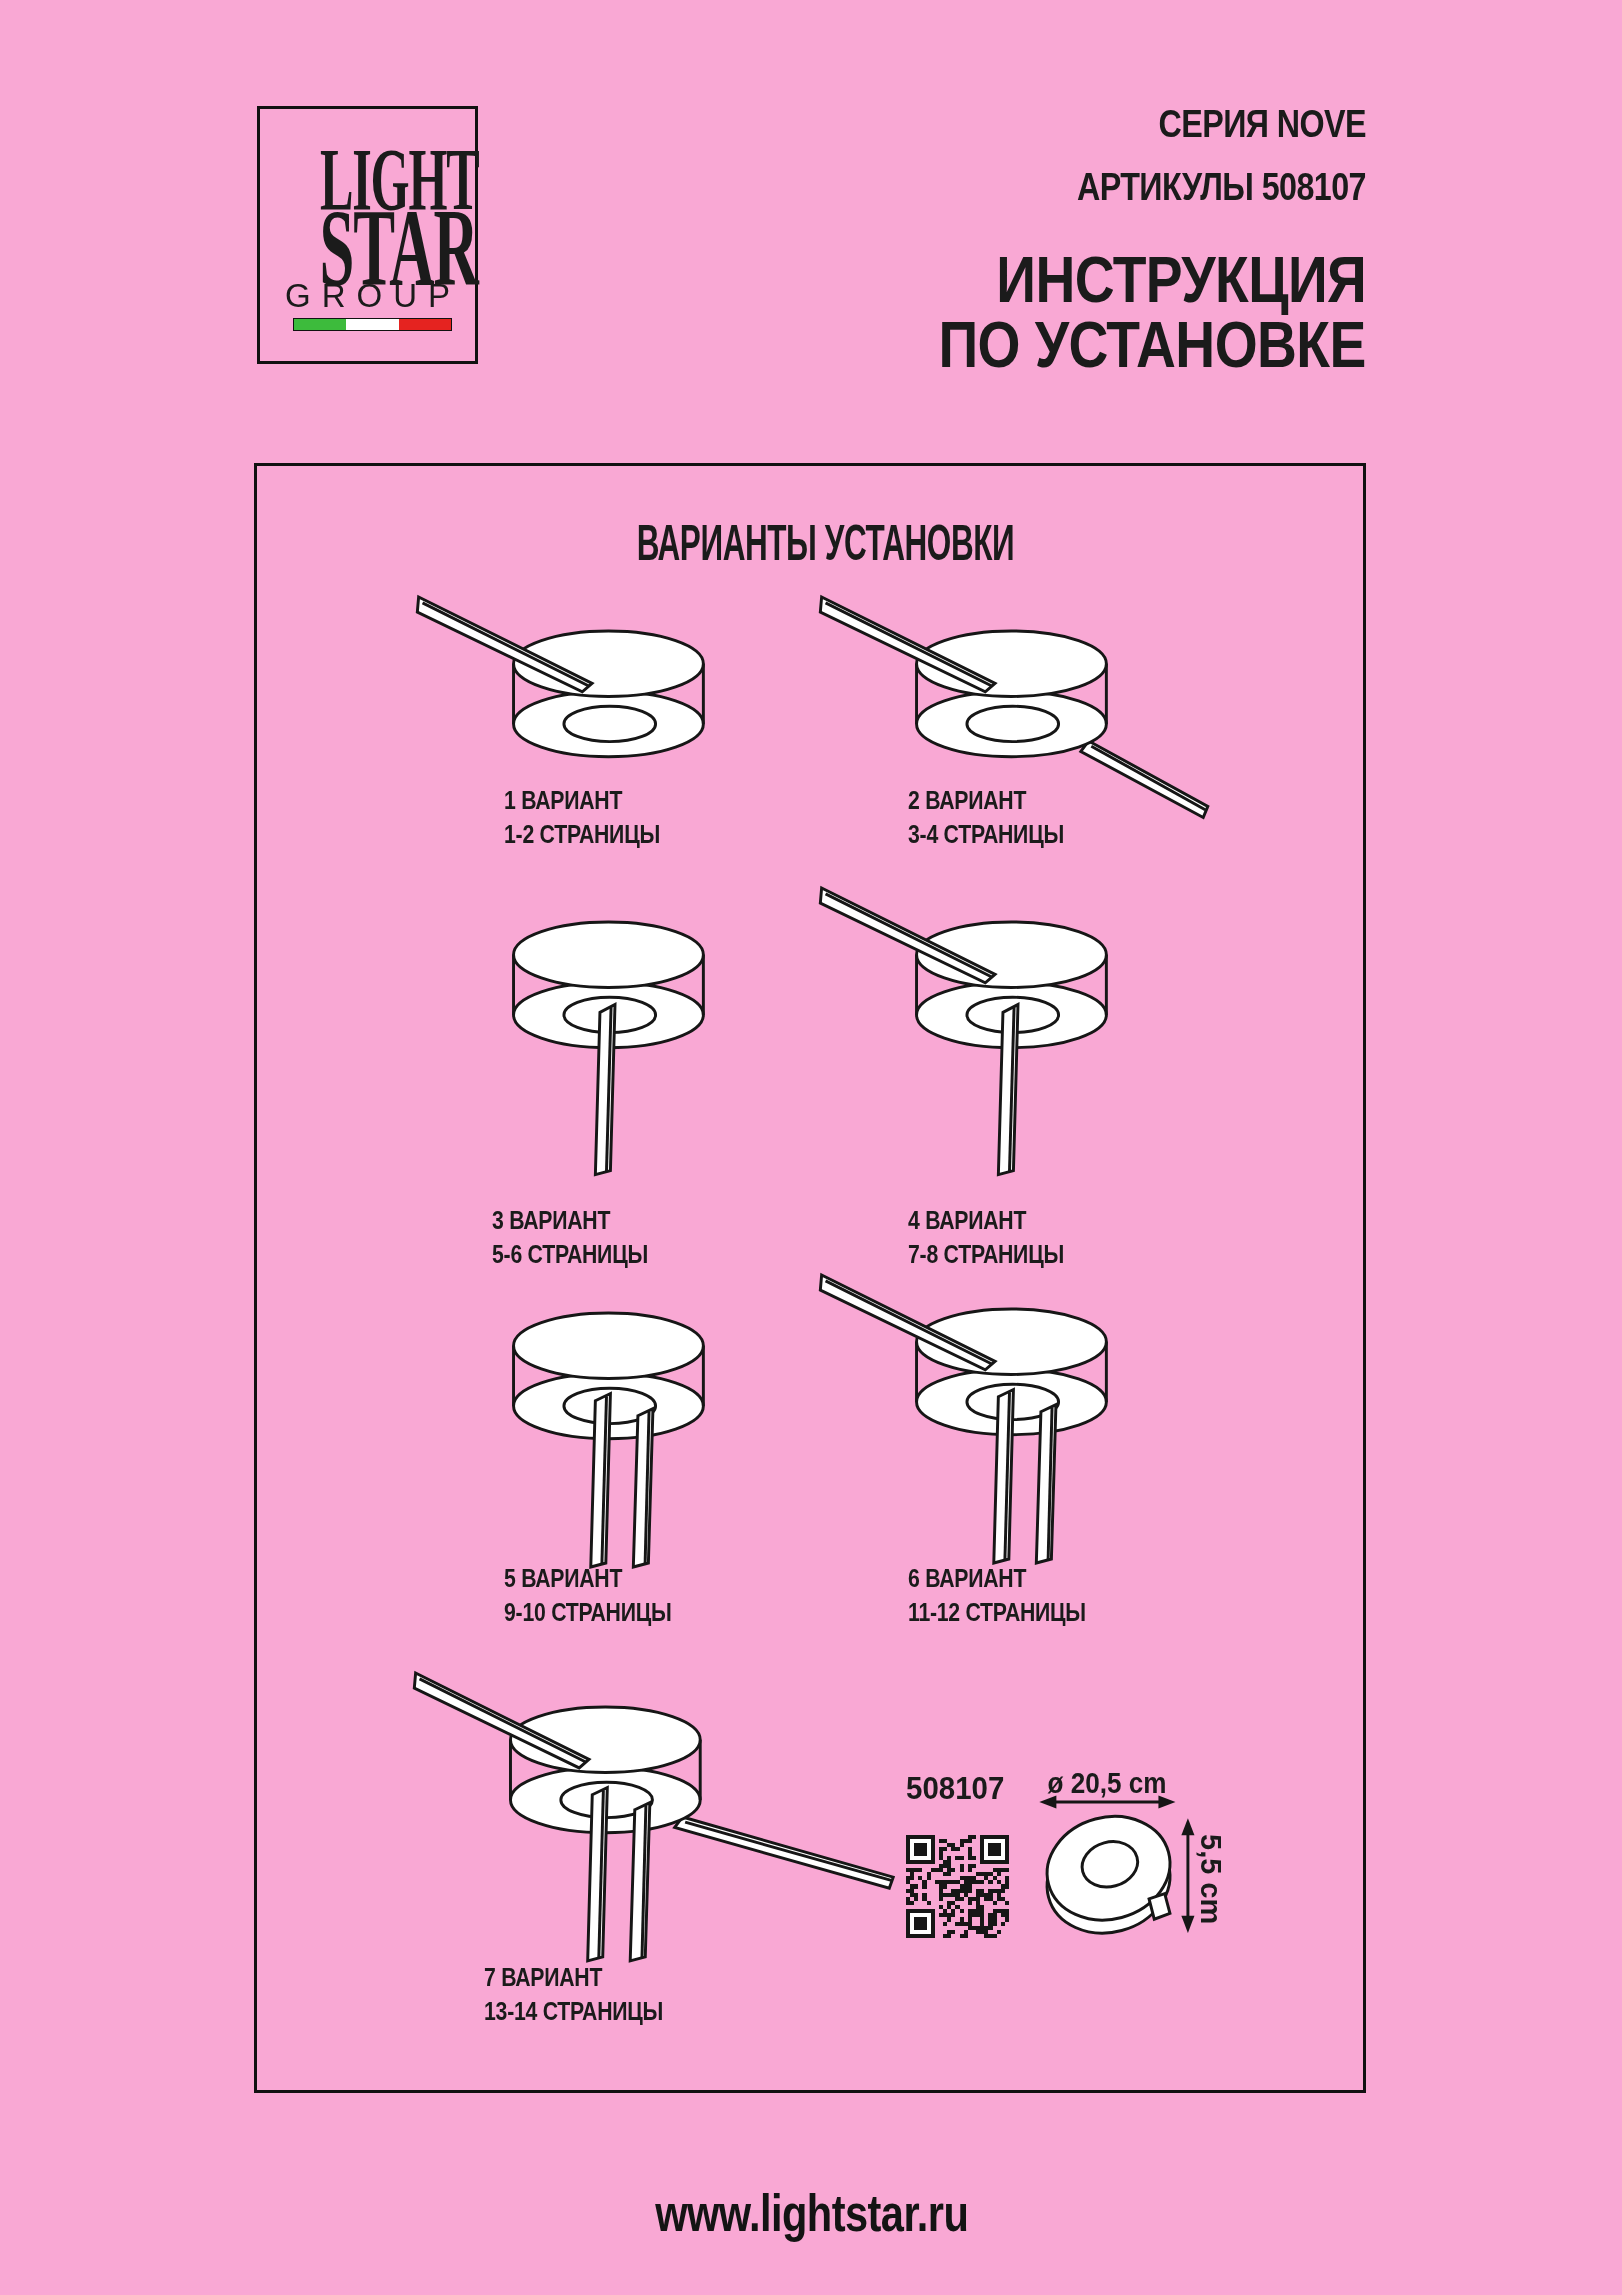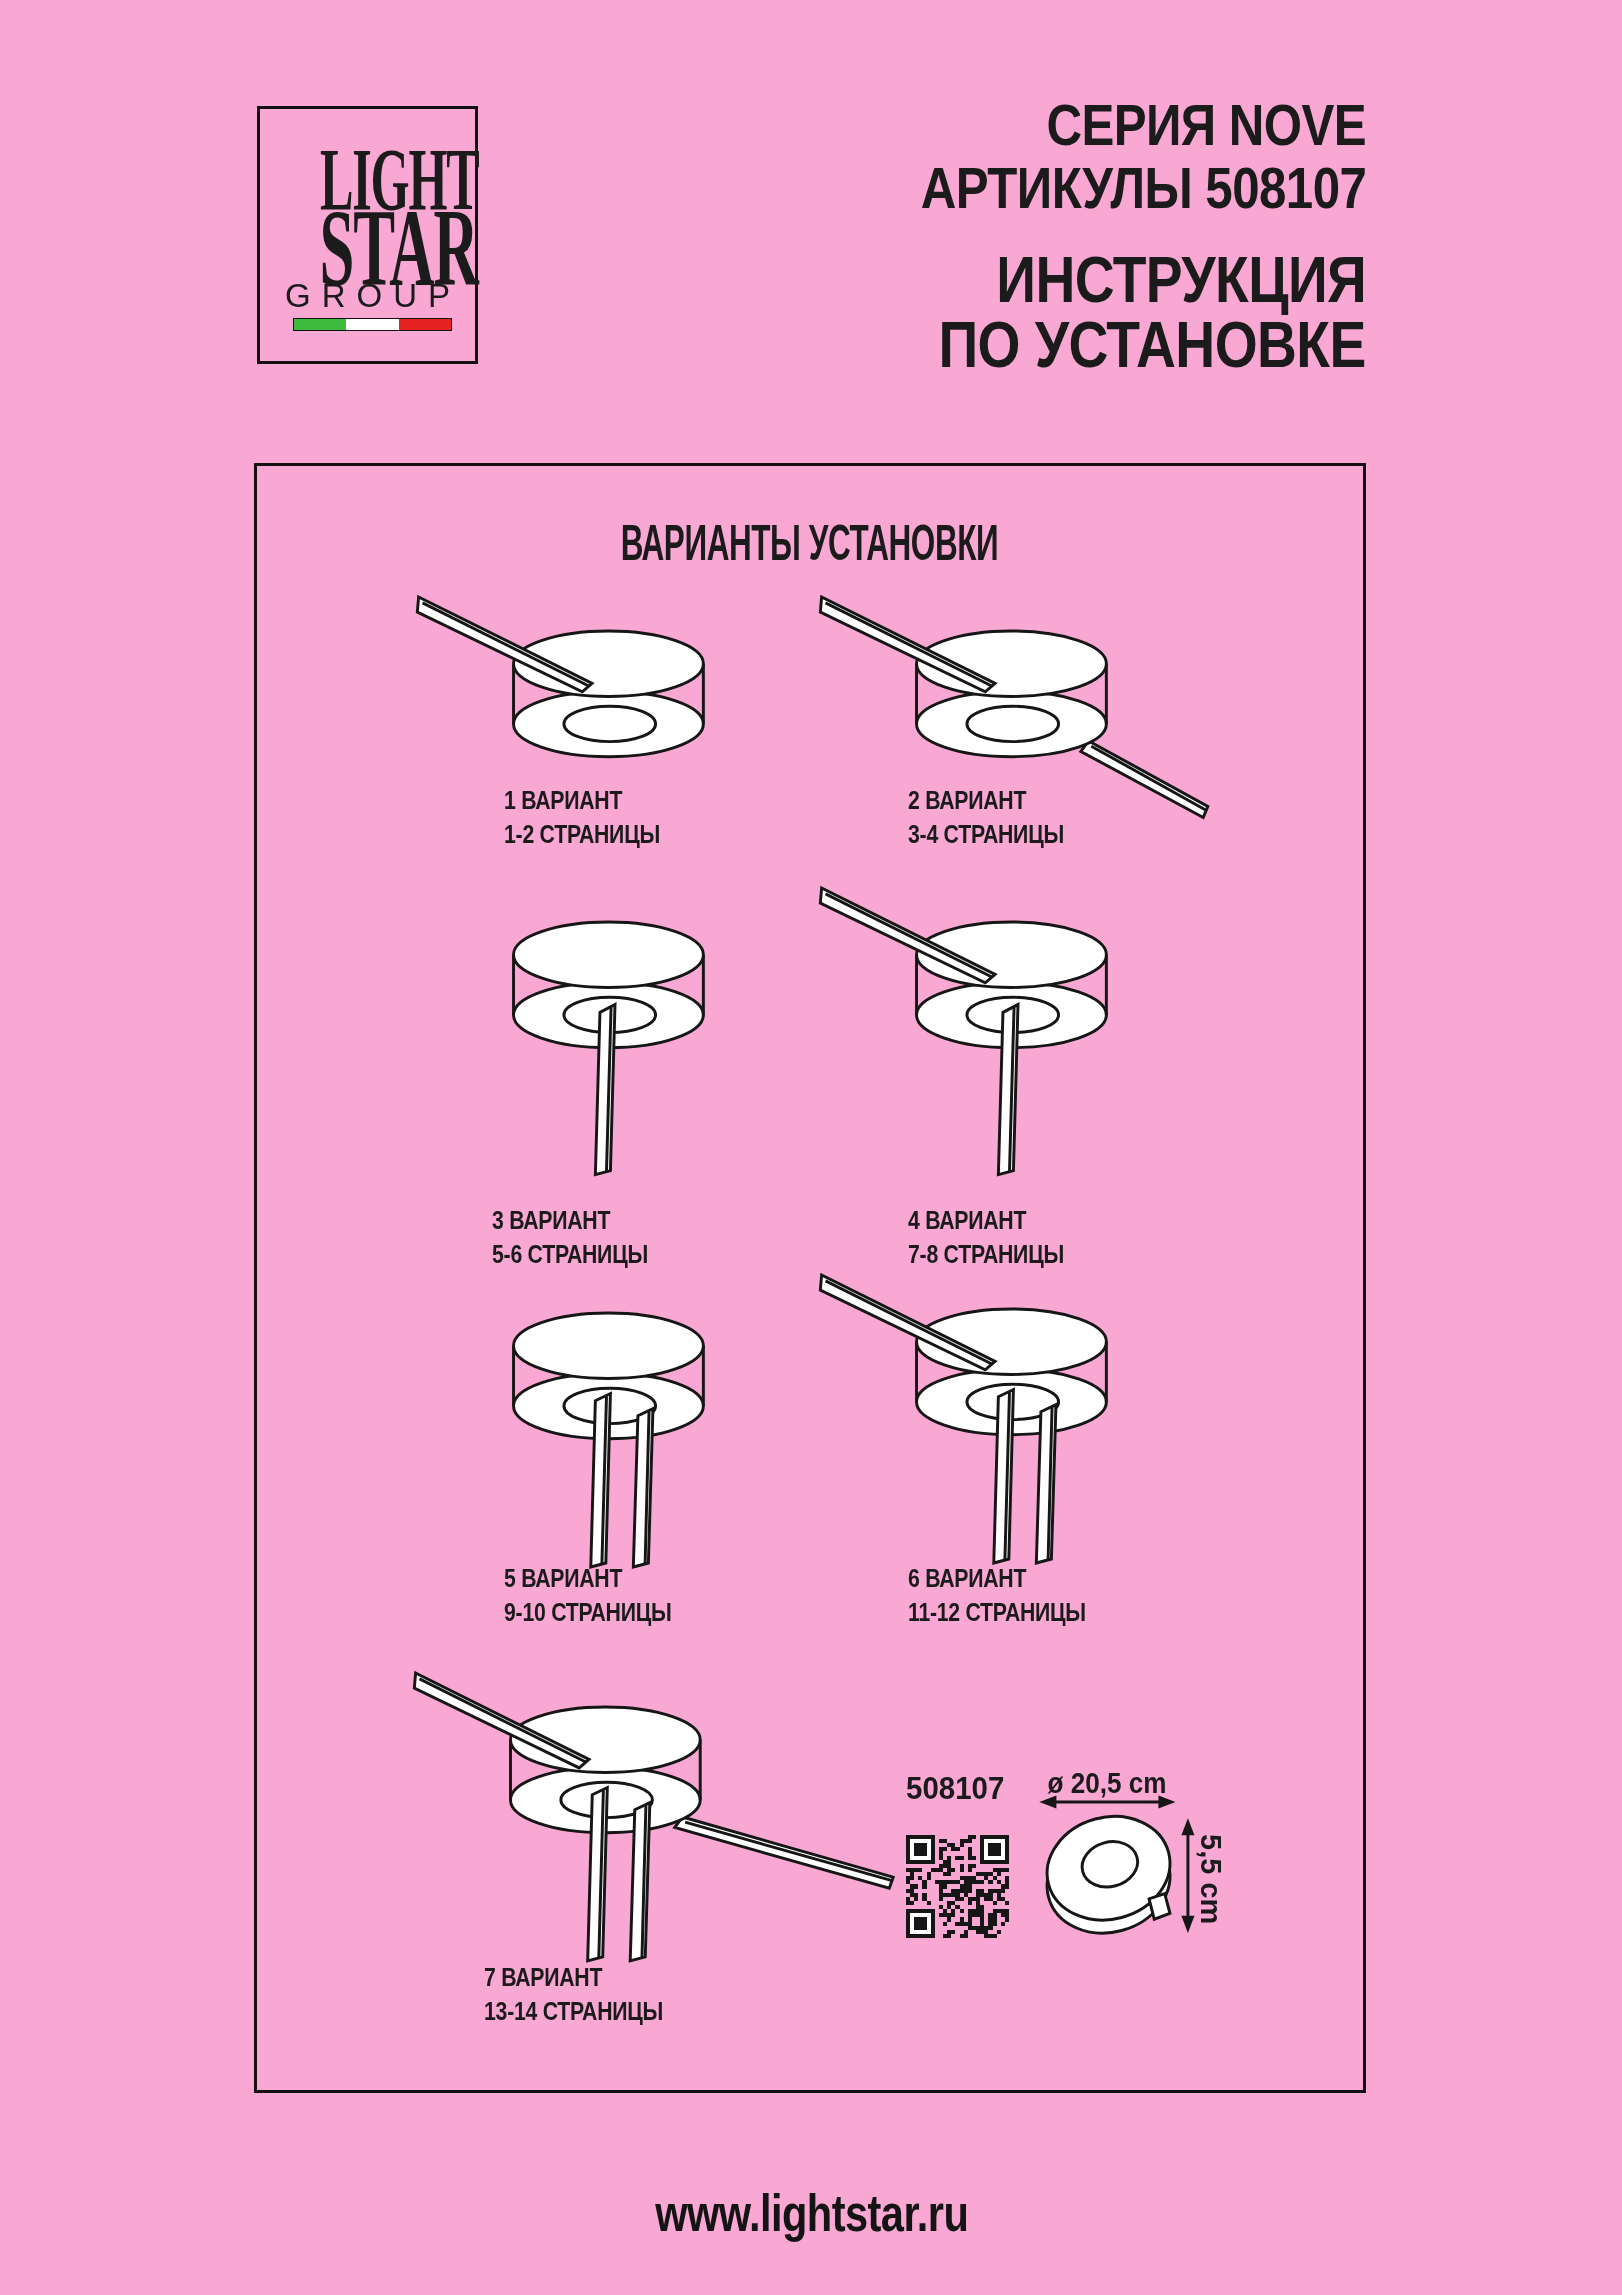--- a/index.html
+++ b/index.html
@@ -13,25 +13,25 @@
   #logo-light{top:20px;font:700 88px "Liberation Serif",serif;}
   #logo-star{top:76px;font:700 110px "Liberation Serif",serif;}
   #logo-group{top:168px;font:400 33px "Liberation Sans",sans-serif;}
   #logo-light span,#logo-star span{display:inline-block;transform:scaleX(.57);transform-origin:center;letter-spacing:-2px;}
   #logo-group span{display:inline-block;letter-spacing:11px;margin-right:-11px;}
   #flag{left:33px;top:209px;width:157px;height:10.5px;border:1.3px solid #111;display:flex;}
   #flag i{flex:1 1 0;}
   
   .hline{position:absolute;right:257px;text-align:right;color:#1b1b1b;font-weight:700;}
   .hline span{display:inline-block;transform:scaleX(.85);transform-origin:100% 50%;letter-spacing:-0.7px;}
-  #hdr-small{top:93px;font-size:58px;line-height:63px;}
+  #hdr-small{top:93px;font-size:38px;line-height:63px;}
   #hdr-big{top:247px;font-size:65px;line-height:65px;}
   
   #main-box{left:254px;top:463px;width:1112px;height:1630px;border:3.3px solid #111;box-sizing:border-box;}
-  #box-title{left:254px;top:514px;width:1112px;text-align:center;font:700 50px "Liberation Sans",sans-serif;color:#1b1b1b;}
+  #box-title{left:254px;top:514px;width:1112px;text-align:center;font:700 50px "Liberation Sans",sans-serif;color:#1b1b1b;padding-left:16px;}
   #box-title span{display:inline-block;transform:scaleX(.63);transform-origin:center;letter-spacing:-0.7px;}
   
   .vlabel{position:absolute;font:700 25px "Liberation Sans",sans-serif;line-height:34px;color:#1b1b1b;white-space:nowrap;}
   .vlabel span{display:inline-block;transform:scaleX(.85);transform-origin:0 50%;letter-spacing:-0.3px;}
   
   svg.fig{position:absolute;overflow:visible;}
   .ln{fill:none;stroke:#161616;stroke-width:4.5px;}
   .lnw{fill:#fff;stroke:#161616;stroke-width:4.5px;}
   
   #article{left:906px;top:1771px;font:700 31px "Liberation Sans",sans-serif;color:#1b1b1b;}

